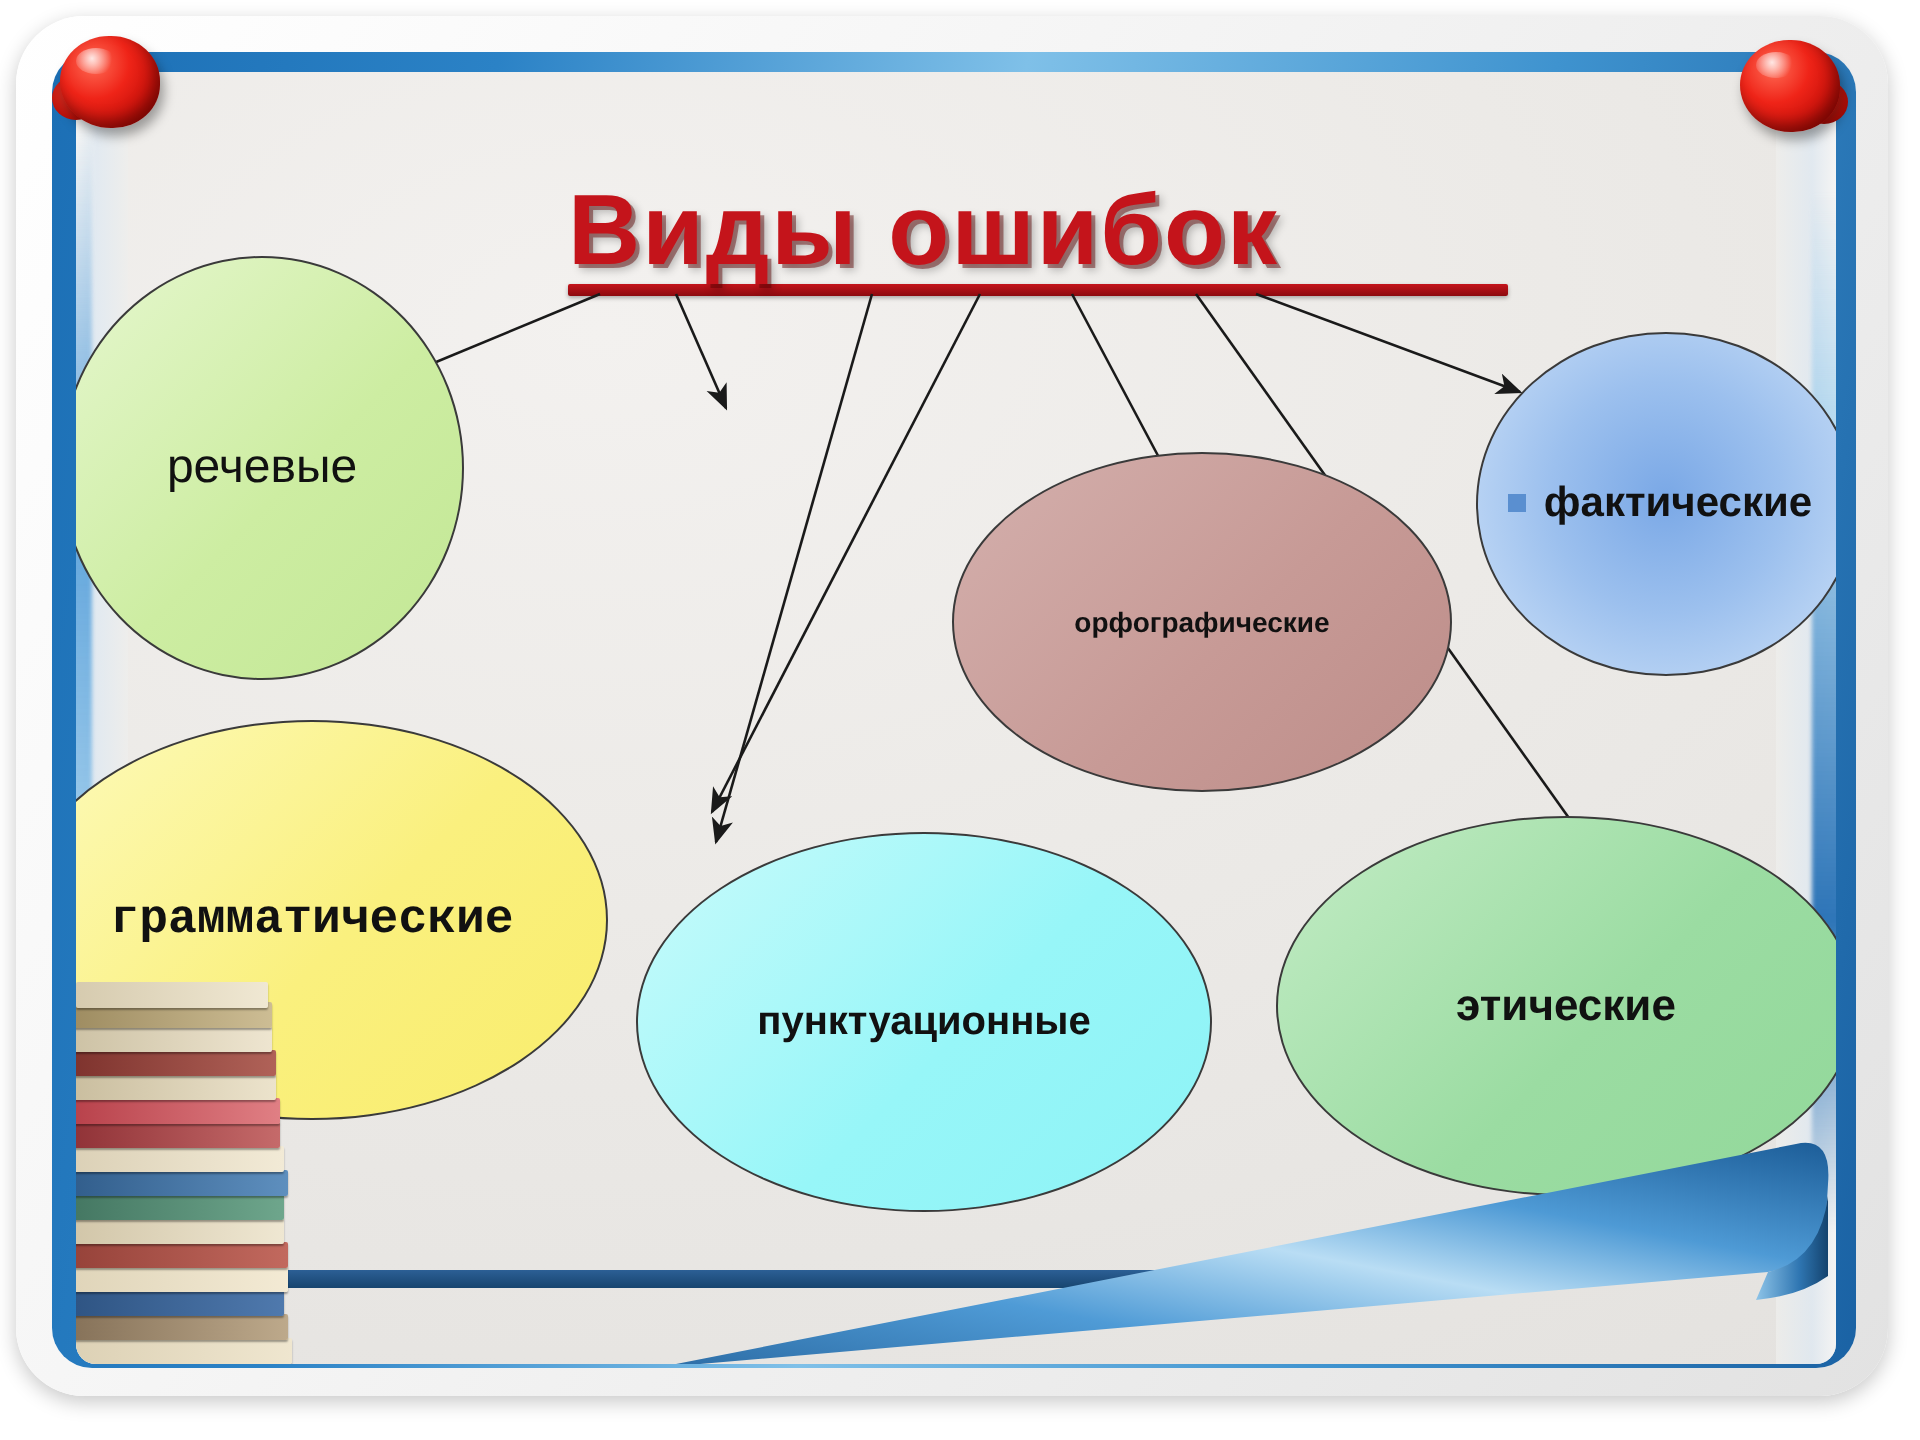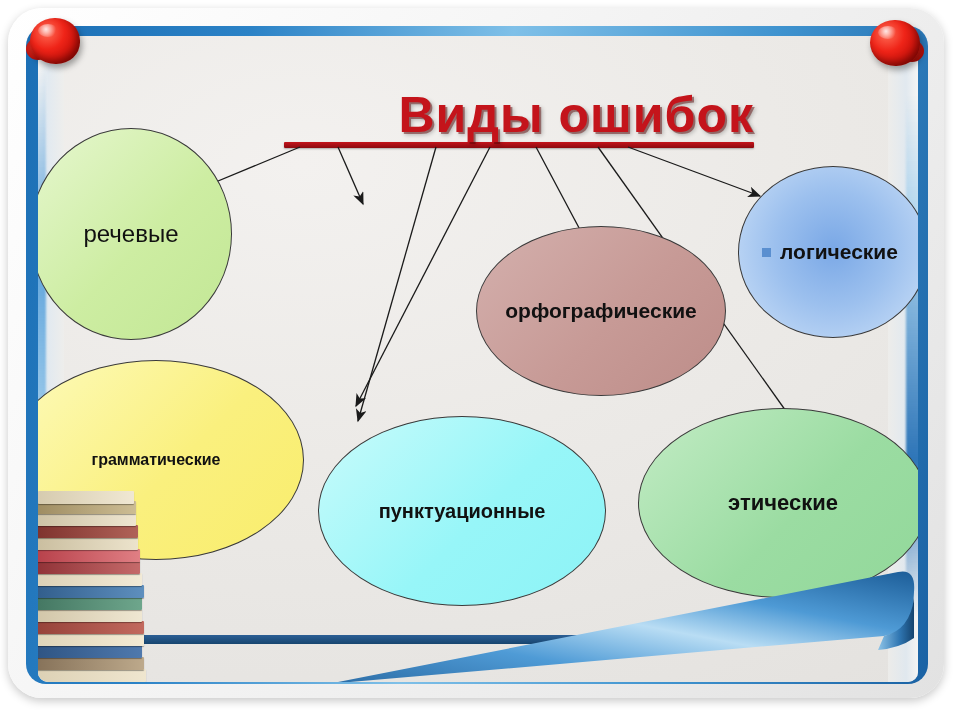--- a/index.html
+++ b/index.html
@@ -48,21 +48,21 @@
   }
   .pin .gloss{position:absolute;left:12px;top:8px;width:20px;height:13px;border-radius:50%;
     background:radial-gradient(circle at 40% 40%,rgba(255,255,255,.85),rgba(255,255,255,0) 70%);}
   .pin .nub{position:absolute;left:0px;top:22px;width:24px;height:22px;border-radius:50%;
     background:radial-gradient(circle at 40% 35%, #e8372a 0%, #b60d07 70%, #7d0402 100%);}
   #pin-left{left:26px;top:16px;}
   #pin-right{left:866px;top:18px;}
   #pin-right .nub{left:auto;right:0px;}
 
   
-  .title-wrap{position:absolute;left:246px;top:54px;width:470px;text-align:right;}
+  .title-wrap{position:absolute;left:246px;top:54px;width:470px;text-align:left;}
   .title{
     font-family:"Liberation Sans","DejaVu Sans",sans-serif;
     font-size:50px;font-weight:bold;letter-spacing:1px;
     color:#c4141b;
     text-shadow:2px 2px 0 rgba(90,0,0,.45), 3px 3px 4px rgba(0,0,0,.25);
     line-height:1.02;white-space:nowrap;
   }
   .title-rule{height:6px;background:linear-gradient(180deg,#c4141b 0%,#8c0a0f 100%);
     margin-top:1px;border-radius:1px;box-shadow:0 1px 2px rgba(0,0,0,.3);}
 
@@ -80,27 +80,27 @@
   .b{font-weight:bold;}
 
   #n-rech{left:-8px;top:92px;width:202px;height:212px;
     background:linear-gradient(135deg,#e6f7cf 0%,#cdeda2 55%,#c2e795 100%);
     font-size:24px;}
   #n-log{left:218px;top:150px;width:190px;height:200px;
     background:linear-gradient(135deg,#ecd9fb 0%,#ddb9f6 60%,#d9b2f5 100%);
     font-size:21px;}
   #n-orf{left:438px;top:190px;width:250px;height:170px;
     background:linear-gradient(135deg,#d4b0ad 0%,#c79a96 55%,#bd8d89 100%);
-    font-size:21px;}
+    font-size:14px;}
   #n-fakt{left:700px;top:130px;width:190px;height:172px;
     background:radial-gradient(circle at 50% 48%, #7aa8e6 0%, #9cc0ee 45%, #cfe2f8 100%);
     font-size:21px;}
   #n-gram{left:-30px;top:324px;width:296px;height:200px;
     background:linear-gradient(135deg,#fdfbbd 0%,#faf07e 55%,#f9ed6c 100%);
-    font-size:16px;}
+    font-size:24px;font-family:Liberation Mono, monospace;}
   #n-punkt{left:280px;top:380px;width:288px;height:190px;
     background:linear-gradient(135deg,#c9fbfb 0%,#97f6f8 55%,#8df3f6 100%);
     font-size:20px;}
   #n-etich{left:600px;top:372px;width:290px;height:190px;
     background:linear-gradient(135deg,#c3ecc5 0%,#9bdca2 55%,#92d89a 100%);
     font-size:22px;}
 
   .sq-bullet{display:inline-block;width:9px;height:9px;background:#5a8fd0;
     margin-right:3px;vertical-align:2px;}
 
@@ -153,21 +153,21 @@
     <div class="node" id="n-rech">
       <span>речевые</span>
     </div>
 
 
     <div class="node b" id="n-orf">
       <span>орфографические</span>
     </div>
 
     <div class="node b" id="n-fakt">
-      <span><i class="sq-bullet"></i><span>логические</span></span>
+      <span><i class="sq-bullet"></i><span>фактические</span></span>
     </div>
 
     <div class="node b" id="n-gram">
       <span>грамматические</span>
     </div>
 
     <div class="node b" id="n-punkt">
       <span>пунктуационные</span>
     </div>
 

